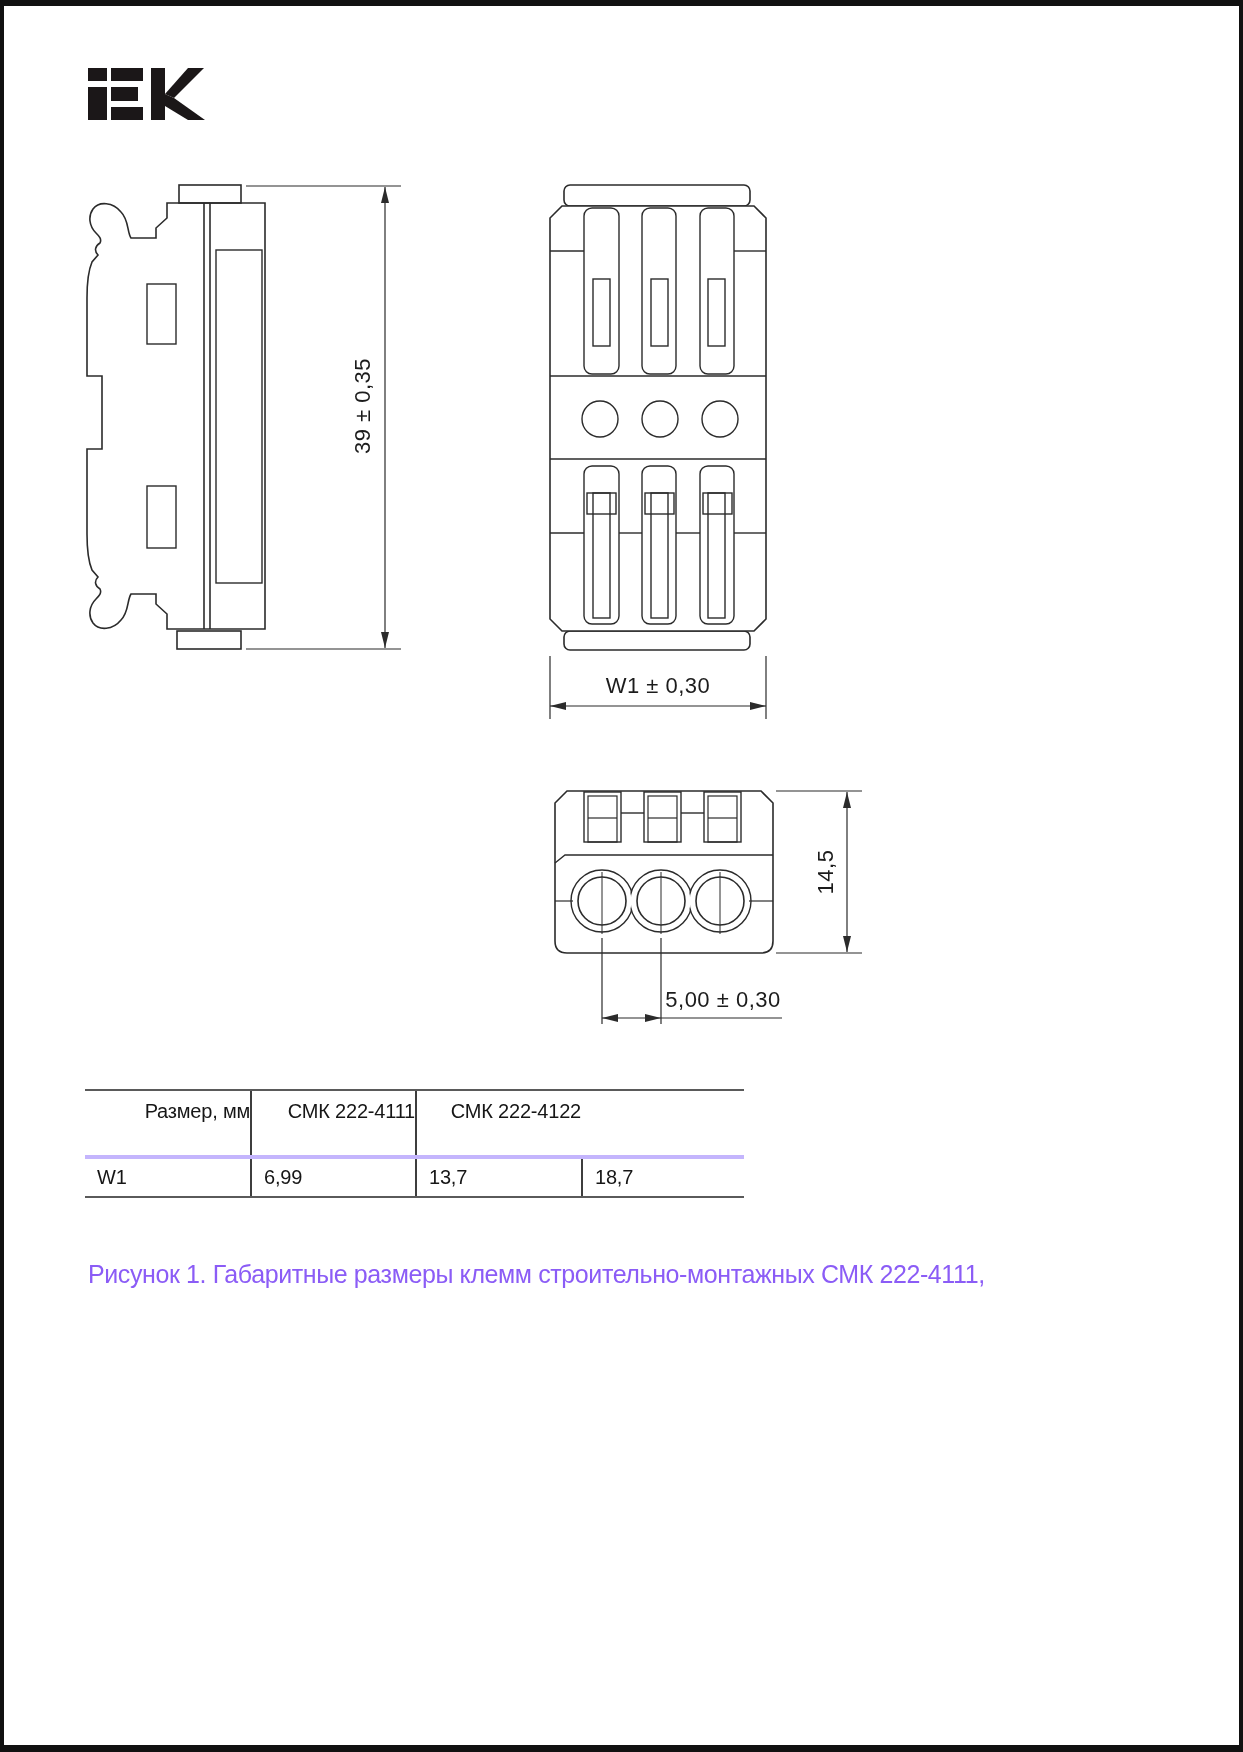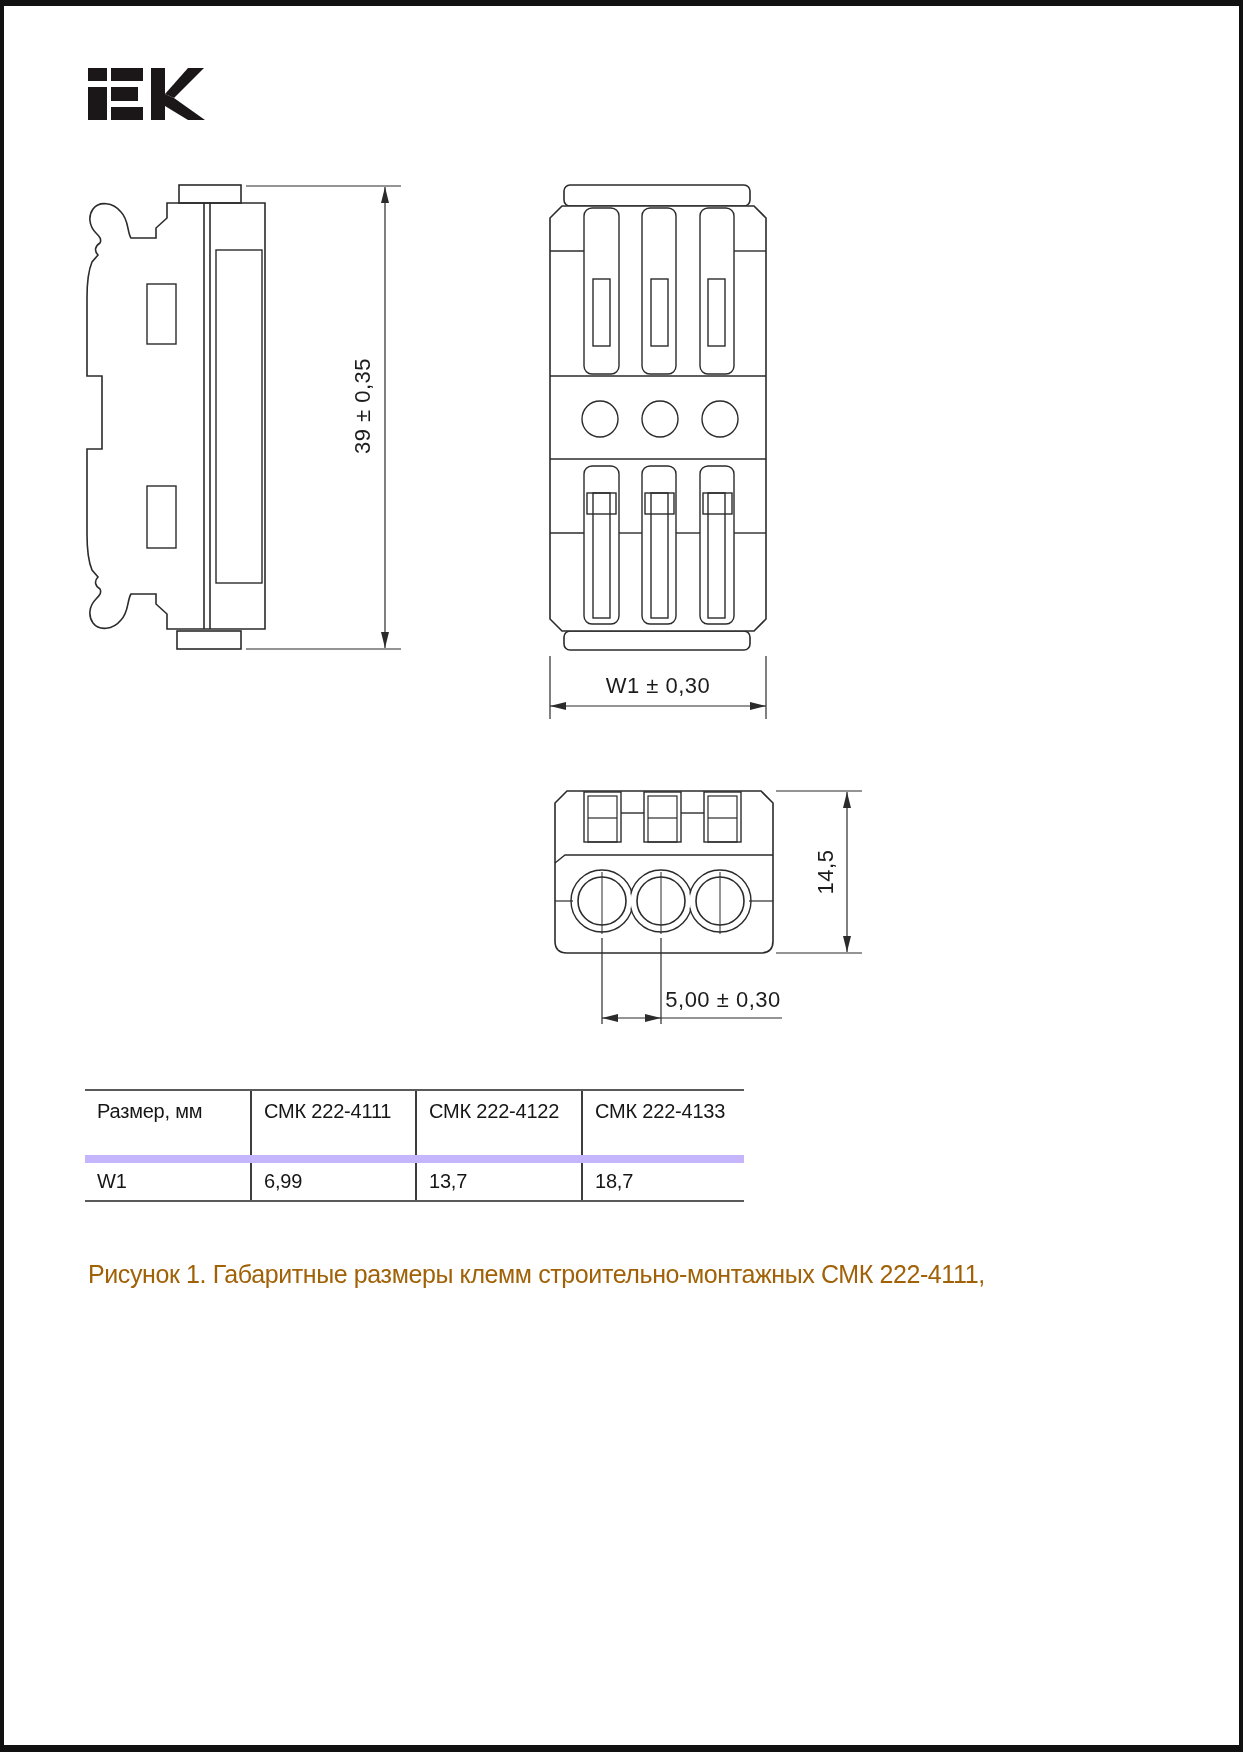--- a/index.html
+++ b/index.html
@@ -17,33 +17,33 @@
     color:#141414;
   }
   svg{position:absolute;left:0;top:0;}
   .dim-text{font-family:"Liberation Sans",sans-serif;font-size:22px;fill:#1c1c1c;letter-spacing:0.5px;}
   
   .spec-table{
     position:absolute;left:81px;top:1083px;width:659px;
     border-top:2px solid #5a5a5a;border-bottom:2px solid #5a5a5a;
   }
   .t-row{display:grid;grid-template-columns:165px 165px 166px 163px;}
-  .t-row.head{height:64px;border-bottom:8px solid #c4b5fd;}
+  .t-row.head{height:64px;border-bottom:4px solid #c4b5fd;text-align:right;}
   .t-row.body{height:37px;}
   .t-cell{
     box-sizing:border-box;padding-left:12px;font-size:20px;
     letter-spacing:-0.2px;color:#161616;
   }
   .t-row.head .t-cell{padding-top:9px;}
   .t-row.body .t-cell{display:flex;align-items:center;}
   .t-cell + .t-cell{border-left:2px solid #3d3d3d;}
   
   .caption{
     position:absolute;left:84px;top:1252px;width:1010px;
-    font-size:25px;line-height:33px;letter-spacing:-0.4px;color:#a16207;
+    font-size:25px;line-height:33px;letter-spacing:-0.4px;color:#8b5cf6;
   }
 </style>
 </head>
 <body>
 
 <div class="page">
 
   <svg width="1243" height="1752" viewBox="0 0 1243 1752">
 
     <g transform="translate(84,62)" fill="#1b1718">
@@ -190,21 +190,20 @@
       <polygon points="657,1012 641,1008 641,1016" fill="#2b2b2b" stroke="none"></polygon>
     </g>
     <text class="dim-text" x="719" y="1001" text-anchor="middle">5,00 ± 0,30</text>
   </svg>
 
   <div class="spec-table">
     <div class="t-row head">
       <div class="t-cell">Размер, мм</div>
       <div class="t-cell">СМК 222-4111</div>
       <div class="t-cell">СМК 222-4122</div>
-      <div class="t-cell">СМК 222-4133</div>
     </div>
     <div class="t-row body">
       <div class="t-cell">W1</div>
       <div class="t-cell">6,99</div>
       <div class="t-cell">13,7</div>
       <div class="t-cell">18,7</div>
     </div>
   </div>
 
   <div class="caption">

